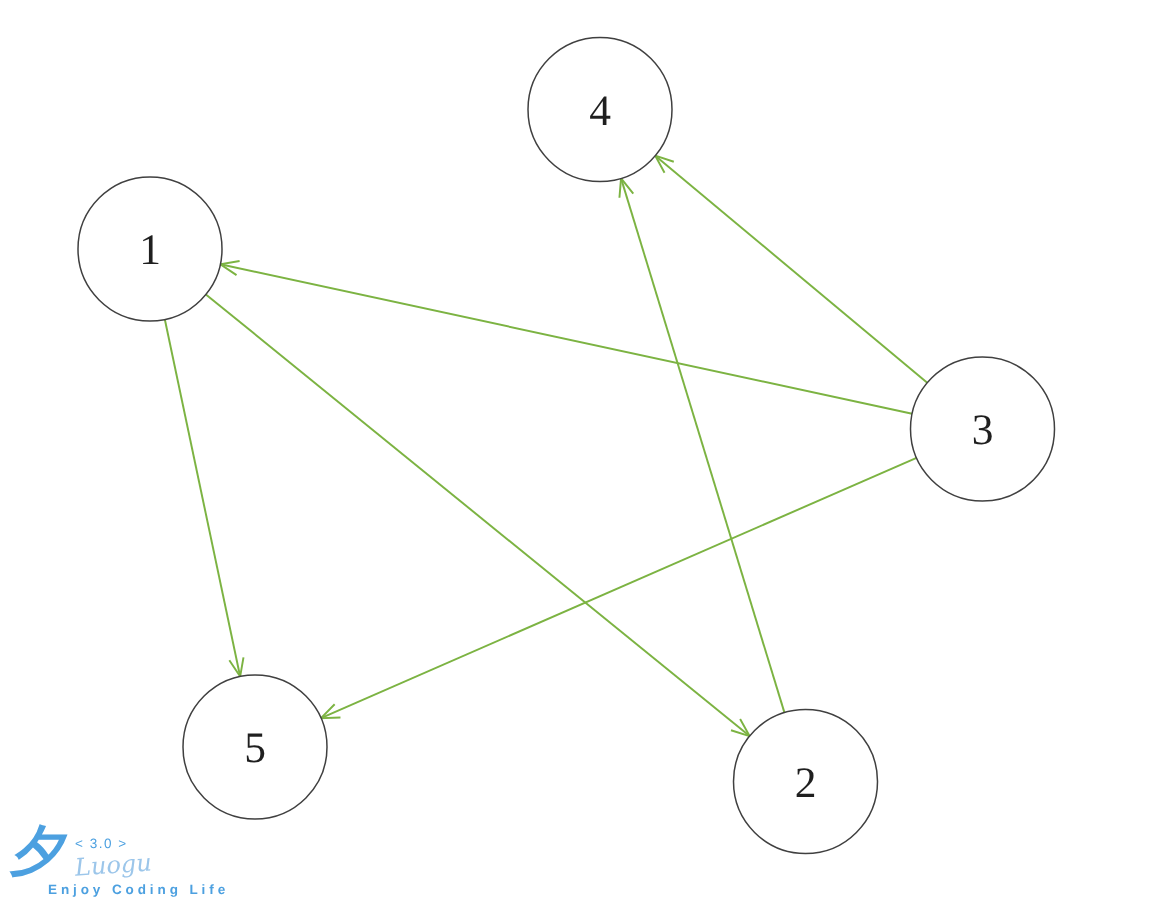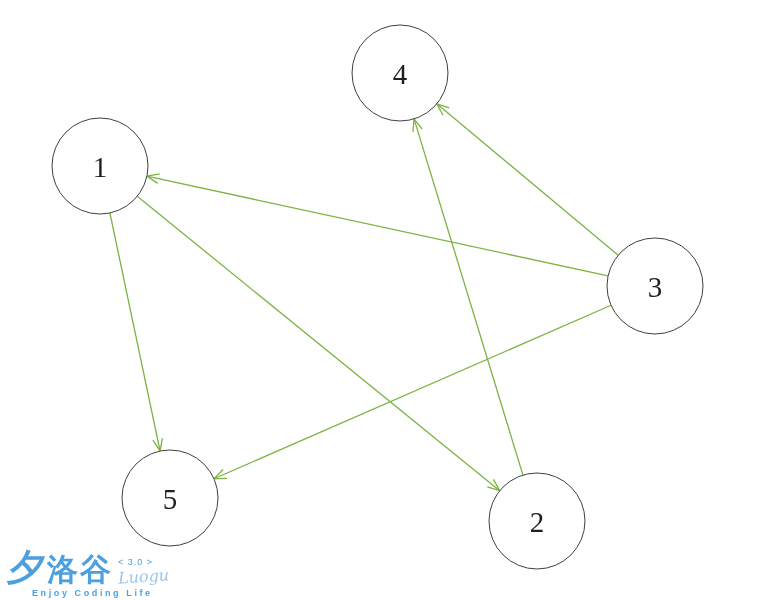--- a/index.html
+++ b/index.html
@@ -112,21 +112,20 @@
         <g>
           <circle cx="170" cy="498" r="48" fill="#ffffff" stroke="#404040" stroke-width="1"></circle>
           <text x="170" y="499" text-anchor="middle" dominant-baseline="central" font-size="29" fill="#1f1f1f" font-family="&quot;Liberation Serif&quot;,&quot;DejaVu Serif&quot;,serif">5</text>
         </g>
       </g>
   </svg>
 
   <div class="logo">
     <div class="logo-row">
       <span class="logo-mark">夕</span>
-      <span class="logo-cn">洛谷</span>
       <span class="logo-side">
         <span class="logo-ver">&lt; 3.0 &gt;</span>
         <span class="logo-script">Luogu</span>
       </span>
     </div>
     <div class="logo-tagline">Enjoy Coding Life</div>
   </div>
 
 </div>
 

